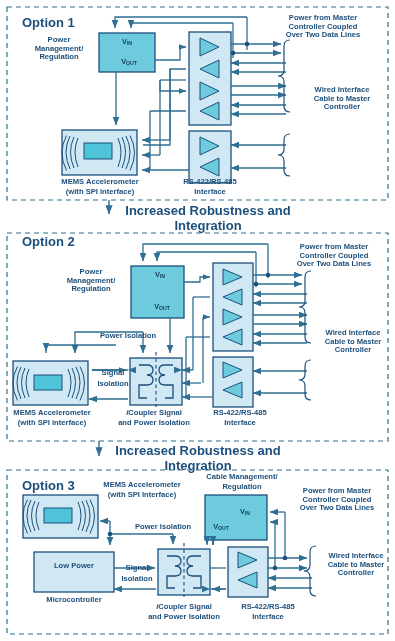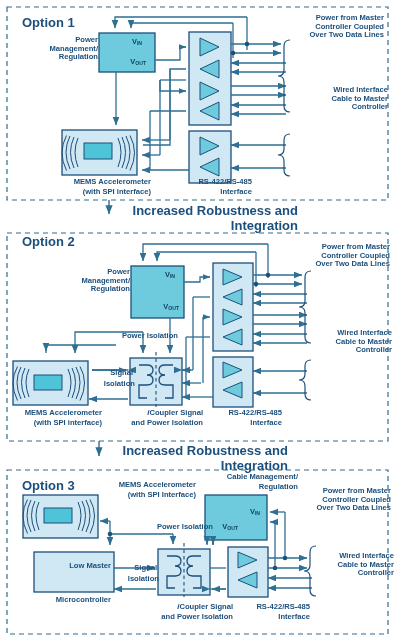--- a/index.html
+++ b/index.html
@@ -5,21 +5,21 @@
   html,body{margin:0;padding:0;background:#ffffff;}
   body{
     width:395px;height:641px;
     font-family:"Liberation Sans", sans-serif;
     color:#1b4f72;
     position:relative;
     overflow:hidden;
   }
   .canvas{position:absolute;left:0;top:0;width:395px;height:641px;}
   svg.diagram{position:absolute;left:0;top:0;width:395px;height:641px;}
-  .txt{position:absolute;color:#1c4f7c;font-weight:bold;line-height:1.12;text-align:right;}
+  .txt{position:absolute;color:#1c4f7c;font-weight:bold;line-height:1.12;text-align:center;}
   .lbl-md{font-size:7.6px;}
   .lbl-opt{font-size:13px;}
   .lbl-arrow{font-size:13px;}
   .vlabel{font-size:7.4px;font-weight:bold;color:#12405f;}
   .sub{font-size:5.1px;vertical-align:baseline;position:relative;top:1px;}
   .ital{font-style:italic;}
   .left{text-align:left;}
 </style>
 </head>
 <body>
@@ -352,21 +352,21 @@
 <div class="txt lbl-md" style="left:88px;top:491px;width:108px;">(with SPI Interface)</div>
 
 <div class="txt lbl-md" style="left:186px;top:473px;width:112px;">Cable Management/</div>
 <div class="txt lbl-md" style="left:186px;top:483px;width:112px;">Regulation</div>
 
 <div class="txt vlabel" style="left:230px;top:508px;width:30px;"><span>V</span><span class="sub">IN</span></div>
 <div class="txt vlabel" style="left:204px;top:523px;width:34px;"><span>V</span><span class="sub">OUT</span></div>
 
 <div class="txt lbl-md" style="left:113px;top:523px;width:100px;">Power Isolation</div>
 
-<div class="txt lbl-md" style="left:37px;top:562px;width:74px;">Low Master</div>
+<div class="txt lbl-md" style="left:37px;top:562px;width:74px;">Low Power</div>
 <div class="txt lbl-md" style="left:37px;top:596px;width:74px;">Microcontroller</div>
 
 <div class="txt lbl-md" style="left:117px;top:564px;width:40px;">Signal</div>
 <div class="txt lbl-md" style="left:115px;top:575px;width:44px;">Isolation</div>
 
 <div class="txt lbl-md" style="left:135px;top:603px;width:98px;"><span class="ital">i</span><span>Coupler Signal</span></div>
 <div class="txt lbl-md" style="left:135px;top:613px;width:98px;">and Power Isolation</div>
 
 <div class="txt lbl-md" style="left:226px;top:603px;width:84px;">RS-422/RS-485</div>
 <div class="txt lbl-md" style="left:226px;top:613px;width:84px;">Interface</div>

